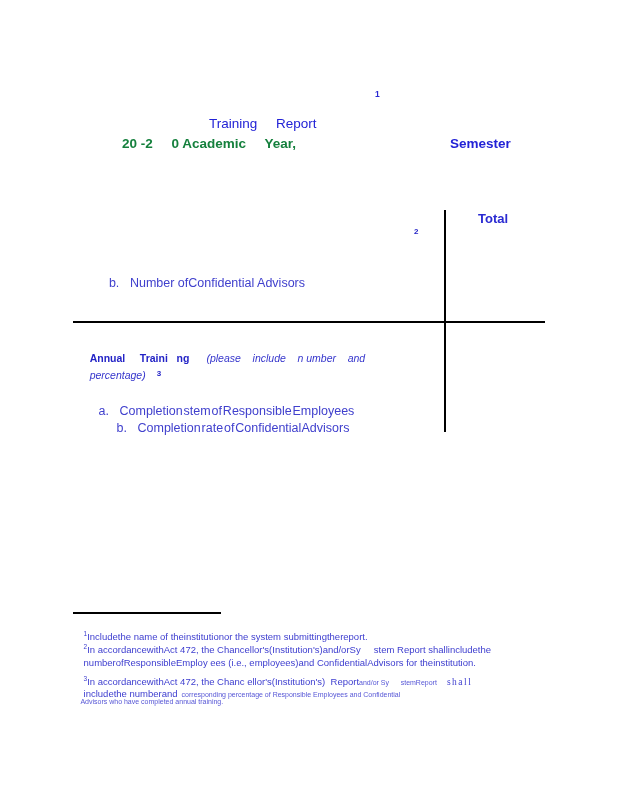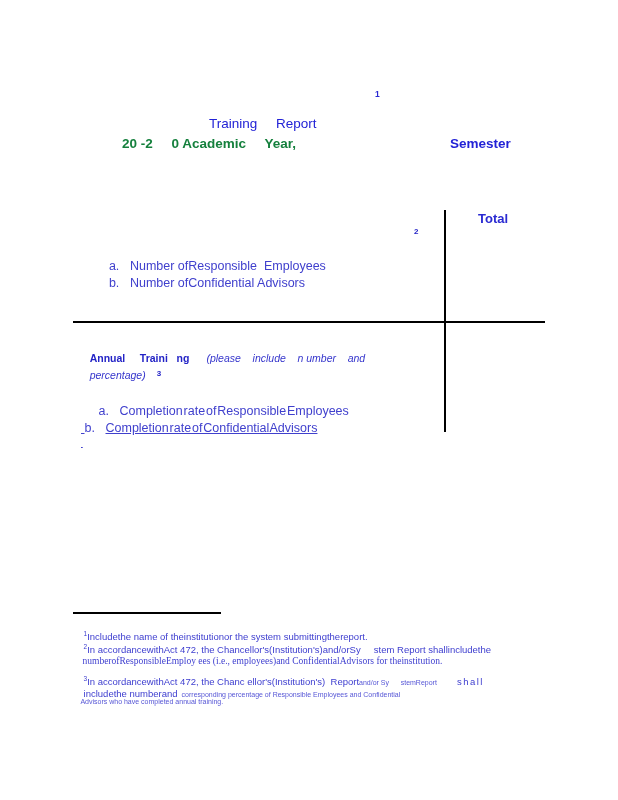--- a/index.html
+++ b/index.html
@@ -26,76 +26,73 @@
 
   .total-label { left: 478px; top: 211px; font-size: 13px; font-weight: 600; color: #2a2ad2; }
 
   
   .s1-head { left: 78px; top: 229px; font-size: 10.5px; font-weight: bold; color: #2323c6; }
   .s1-ref  { left: 414px; top: 227px; font-size: 8px; font-weight: bold; color: #2323c6; }
   .item    { font-size: 12.5px; color: #4040cd; }
   .i-s1a   { left: 95px; top: 245px; }
   .i-s1b   { left: 95px; top: 262px; }
   .i-s2a   { left: 95px; top: 390px; word-spacing: -2.6px; }
-  .i-s2b   { left: 81px; top: 407px; word-spacing: -2.6px; text-decoration: underline; }
+  .i-s2b   { left: 113px; top: 407px; word-spacing: -2.6px; }
   .marker  { display: inline-block; width: 21px; word-spacing: 0; }
 
   
   .s2-head1 { left: 78px; top: 340px; font-size: 10.5px; color: #2323c6; }
   .s2-bold  { font-weight: bold; }
   .s2-ital  { font-style: italic; margin-left: 17px; font-weight: normal; color: #3535cc; }
   .s2-head2 { left: 78px; top: 357px; font-size: 10.5px; font-style: italic; color: #3535cc; }
   .s2-ref   { font-size: 8px; font-style: normal; font-weight: bold; vertical-align: 3px; margin-left: 11px; color: #2323c6; }
 
   
   .fn      { font-size: 9.5px; color: #3d3dcf; }
   .fn-sup  { font-size: 6.5px; vertical-align: 3.5px; }
   .fn1     { left: 73px; top: 619px; }
   .fn2l1   { left: 73px; top: 632px; }
-  .fn2l2   { left: 73px; top: 646px; font-family: Liberation Serif, serif; }
+  .fn2l2   { left: 73px; top: 646px; }
   .fn3l1   { left: 73px; top: 664px; }
   .fn3l2   { left: 73px; top: 677px; }
   .fn3l3   { left: 73px; top: 691px; font-size: 7px; color: #5656d6; }
   .fn-small{ font-size: 7px; color: #5656d6; }
-  .fn3-shall { margin-left: 20px; letter-spacing: 1.5px; }
+  .fn3-shall { margin-left: 10px; letter-spacing: 1.5px; font-family: Liberation Serif, serif; }
   .fn3l2 .fn-small { margin-left: 4px; }
 </style>
 </head>
 <body>
 
 <div class="page">
 
   <span class="abs title-ref">1</span>
   <div class="abs title-line1">Training     Report</div>
   <div class="abs title-line2-left">20 -2     0 Academic     Year,</div>
   <div class="abs title-line2-right">Semester</div>
 
   <div class="vline"></div>
   <div class="hline"></div>
 
   <div class="abs total-label">Total</div>
 
   <span class="abs s1-ref">2</span>
 
-  <div class="abs item i-s1a">
-    <span class="marker">a.</span><span>Number ofResponsible  Employees</span>
-  </div>
   <div class="abs item i-s1b">
     <span class="marker">b.</span><span>Number ofConfidential Advisors</span>
   </div>
 
   <div class="abs s2-head1">
     <span class="s2-bold">Annual     Traini   ng</span><span class="s2-ital">(please    include    n umber    and</span>
   </div>
   <div class="abs s2-head2">
     <span>percentage)</span><span class="s2-ref">3</span>
   </div>
 
   <div class="abs item i-s2a">
-    <span class="marker">a.</span><span>Completion rate of Responsible Employees</span>
+    <span class="marker">a.</span><span>Completion stem of Responsible Employees</span>
   </div>
   <div class="abs item i-s2b">
     <span class="marker">b.</span><span>Completion rate of Confidential Advisors</span>
   </div>
 
   <div class="fnline"></div>
 
   <div class="abs fn fn1">
     <span class="fn-sup">1</span><span>Includethe name of theinstitutionor the system submittingthereport.</span>
   </div>

